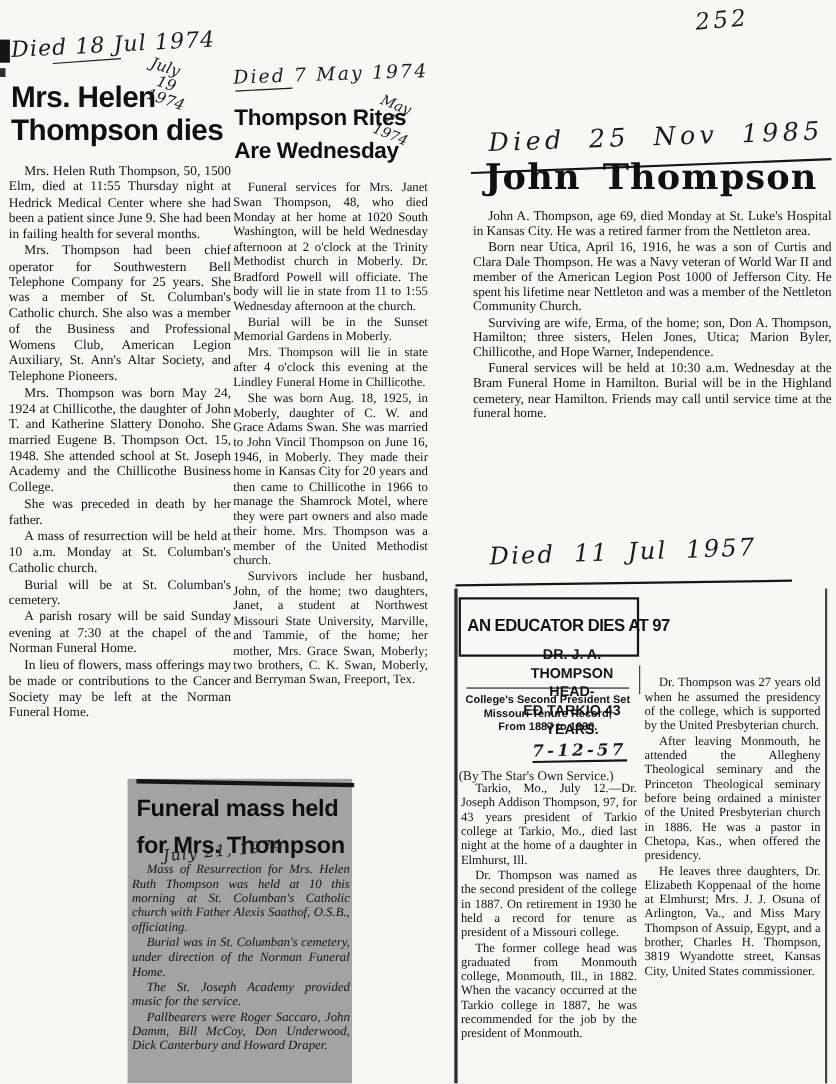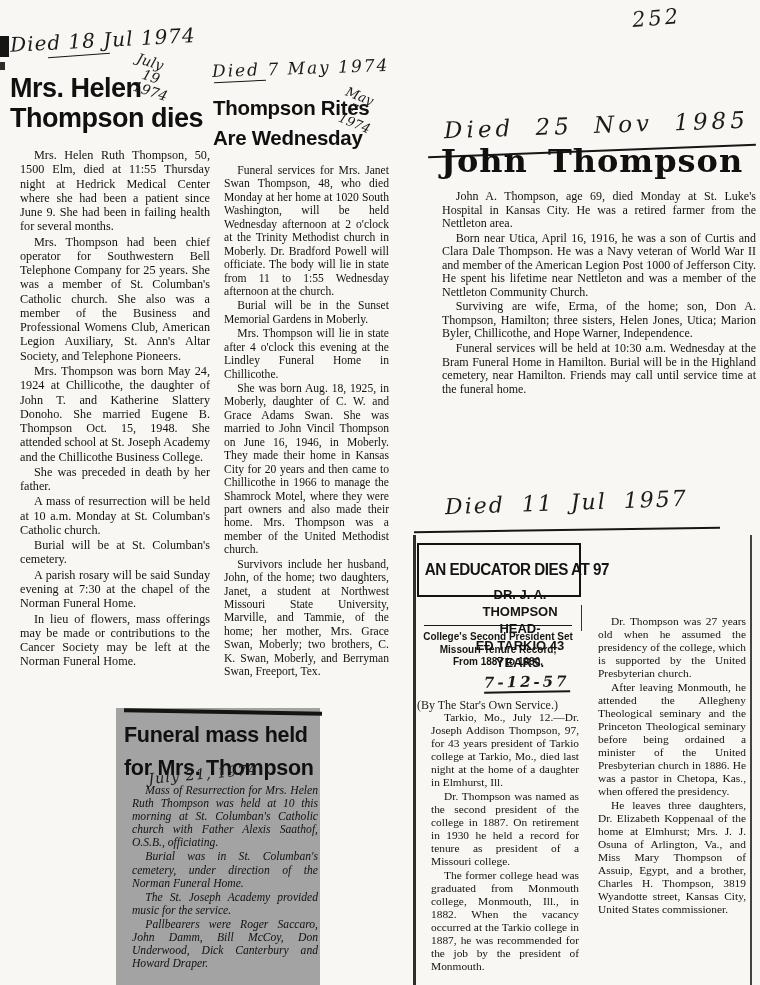--- a/index.html
+++ b/index.html
@@ -6,21 +6,21 @@
   body{
     width:760px;height:985px;overflow:hidden;position:relative;
     background:#f8f7f3;color:#141414;
     font-family:"Liberation Serif", serif;
   }
   .page{position:absolute;inset:0;}
   .clip{position:absolute;}
   .hw{font-family:"DejaVu Serif", serif;font-style:italic;color:#1b1b1b;white-space:nowrap;}
   .head{font-family:"Liberation Sans", sans-serif;font-weight:bold;color:#101010;margin:0;}
   .head span{display:block;}
-  p.body{margin:0 0 1px 12px;text-align:justify;text-indent:1.15em;color:#121212;}
+  p.body{margin:0 0 1px 0;text-align:justify;text-indent:1.15em;color:#121212;}
   .rule{position:absolute;border-top:2px solid #161616;height:0;}
 
   
   .page-num{position:absolute;top:6px;left:632px;font-size:21px;letter-spacing:3px;transform:rotate(-5deg);}
 
   
   .blob1{position:absolute;left:0;top:36px;width:9px;height:21px;background:#151515;}
   .blob2{position:absolute;left:0;top:62px;width:5px;height:8px;background:#2c2c2c;}
 
   

